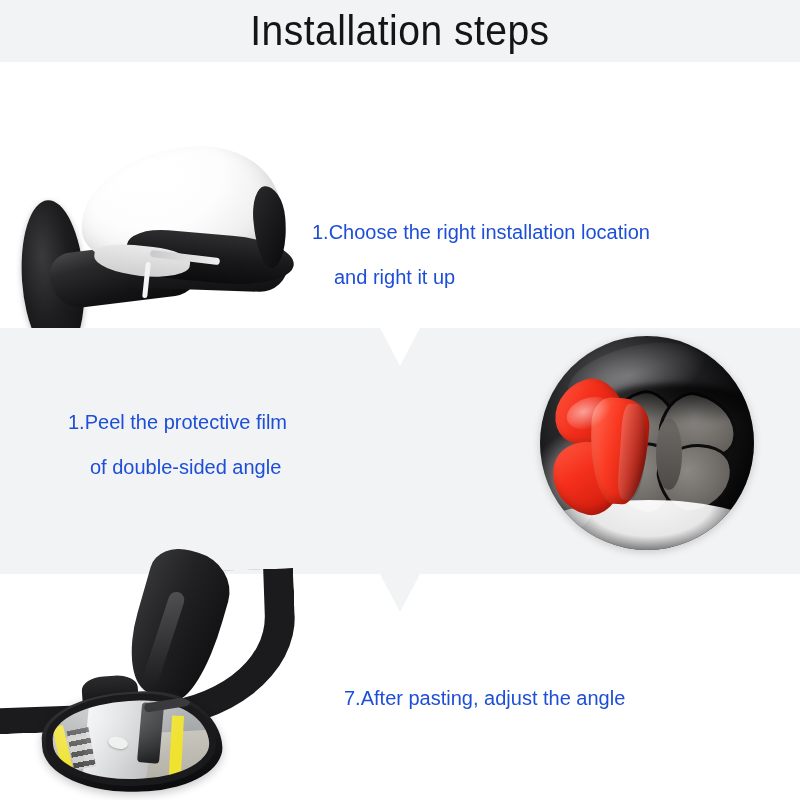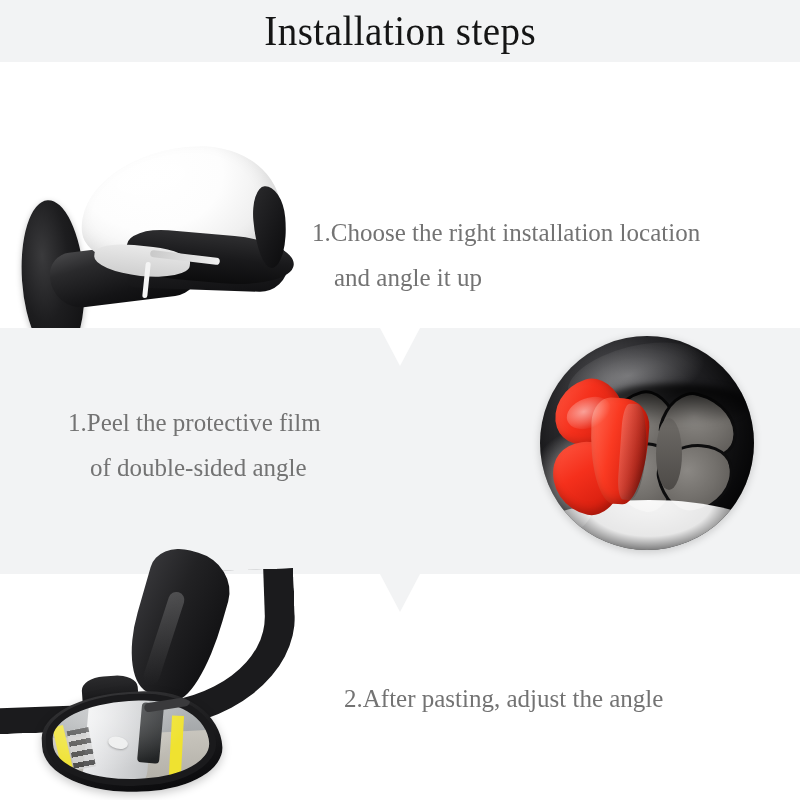--- a/index.html
+++ b/index.html
@@ -14,21 +14,20 @@
     font-family: "Liberation Sans", "DejaVu Sans", sans-serif;
     color: #111111;
     position: relative;
   }
   .page {
     position: relative;
     width: 800px;
     height: 800px;
     background: #ffffff;
     overflow: hidden;
-    font-family: Liberation Serif, serif;
   }
 
   
   .header {
     position: absolute;
     left: 0; top: 0;
     width: 800px;
     height: 62px;
     background: #f2f3f4;
     display: flex;
@@ -65,23 +64,23 @@
     border-left: 20px solid transparent;
     border-right: 20px solid transparent;
     z-index: 6;
   }
   .arrow-1 { top: 328px; border-top: 38px solid #ffffff; }
   .arrow-2 { top: 574px; border-top: 38px solid #f2f3f4; }
 
   
   .step-text {
     position: absolute;
-    font-size: 25px;
+    font-size: 20px;
     line-height: 45px;
-    color: #737373;
+    color: #1d4ed8;
     white-space: nowrap;
     z-index: 4;
   }
   .step-text .ln { display: block; }
   .step-text .ln.indent { padding-left: 22px; }
 
   .step1-text { left: 312px; top: 148px; }
   .step2-text { left: 68px;  top: 400px; }
   .step3-text { left: 344px; top: 676px; }
 
@@ -445,21 +444,21 @@
       <div class="m1-shell-hi"></div>
       <div class="m1-lip"></div>
       <div class="m1-lip2"></div>
       <div class="m1-seam"></div>
       <div class="m1-edge"></div>
       <div class="m1-gap"></div>
     </div>
 
     <div class="step-text step1-text">
       <span class="ln">1.Choose the right installation location</span>
-      <span class="ln indent">and angle it up</span>
+      <span class="ln indent">and right it up</span>
     </div>
 
   </div>
 
   <div class="arrow arrow-1"></div>
 
   <div class="section sec2"></div>
 
   <div class="tape-wrap">
     <div class="tp-disc">
@@ -512,16 +511,16 @@
         <div class="bsm-line-y2"></div>
         <div class="bsm-mark"></div>
         <div class="bsm-glass-gloss"></div>
       </div>
       <div class="bsm-rim"></div>
       <div class="bsm-notch"></div>
     </div>
   </div>
 
   <div class="step-text step3-text">
-    <span class="ln">2.After pasting, adjust the angle</span>
+    <span class="ln">7.After pasting, adjust the angle</span>
   </div>
 
 </div>
 
 </body></html>

